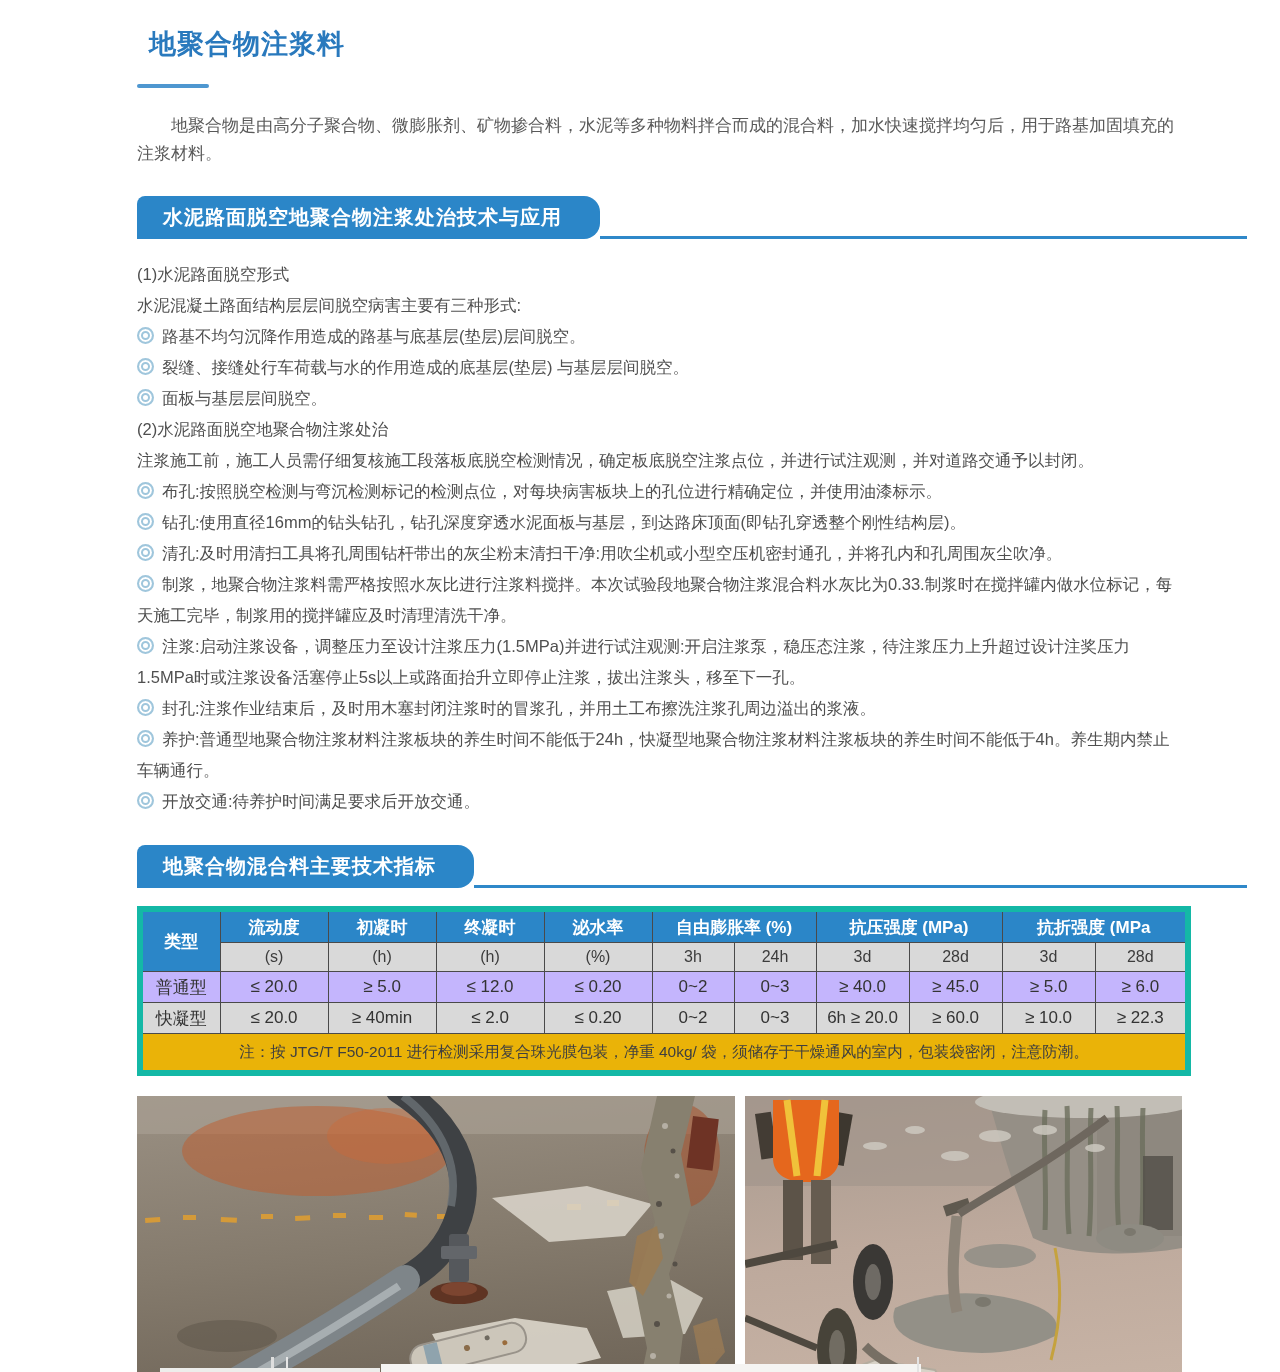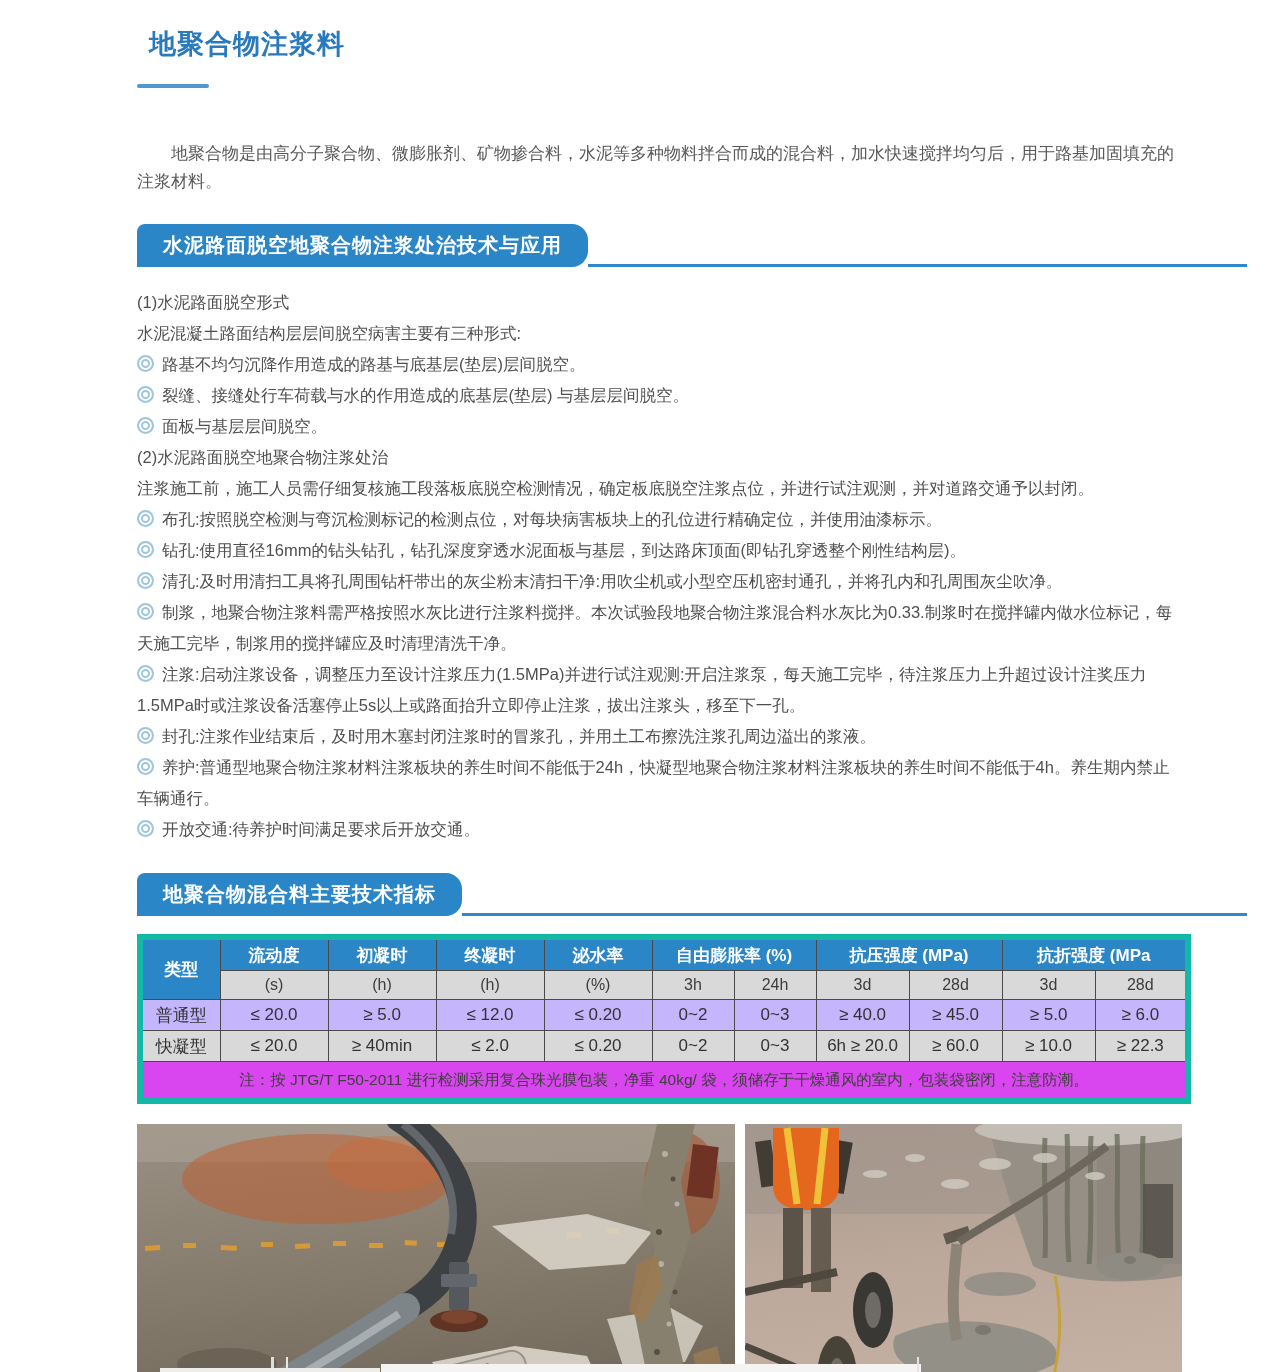--- a/index.html
+++ b/index.html
@@ -9,27 +9,27 @@
     -webkit-font-smoothing:antialiased;
   }
   .page{position:relative;width:1280px;height:1372px;}
   .content{margin-left:137px;width:1048px;}
 
   h1.doc-title{
     margin:12px;padding-top:14px;font-size:27px;font-weight:bold;color:#2979bd;letter-spacing:1px;
   }
   .title-dash{width:72px;height:4px;background:#4e97d0;border-radius:2px;margin-top:22px;}
   p.intro{
-    margin:52px 0 0 0;font-size:17px;line-height:28px;color:#595959;text-indent:2em;width:1045px;
+    margin:24px 0 0 0;font-size:17px;line-height:28px;color:#595959;text-indent:2em;width:1045px;
   }
 
   .section-head{display:flex;align-items:flex-end;margin-top:28px;width:1110px;}
   .section-pill{
     background:#2b86c8;color:#ffffff;font-size:20px;font-weight:bold;letter-spacing:1px;
-    padding:8px 26px 8px 26px;border-radius:8px 16px 16px 0;white-space:nowrap;
+    padding:8px 38px 8px 26px;border-radius:8px 16px 16px 0;white-space:nowrap;
   }
   .head-line{flex:1;height:3px;background:#2f88c9;}
 
   .body-text{margin-top:20px;width:1048px;}
   .body-text p{margin:0;font-size:16.5px;line-height:31px;color:#4f4f4f;}
   .ring{
     display:inline-block;width:13px;height:13px;border-radius:50%;
     border:2px solid #9fc6dc;box-shadow:inset 0 0 0 2px #ffffff,inset 0 0 0 4px #9fc6dc;
     margin-right:8px;vertical-align:-2px;background:#fff;
   }
@@ -39,21 +39,21 @@
     border:6px solid #14b8a6;
   }
   table.spec th,table.spec td{
     border:1px solid #4a4a4a;text-align:center;vertical-align:middle;
     font-size:17px;padding:0;height:30px;overflow:hidden;white-space:nowrap;
   }
   th.blue{background:#2b86c8;color:#ffffff;font-weight:bold;}
   tr.units th{background:#d9d9d9;color:#3c3c3c;font-weight:normal;font-size:16px;height:28px;}
   tr.row-a td{background:#c4b5fd;color:#333333;}
   tr.row-b td{background:#d9d9d9;color:#333333;}
-  tr.note-row td{background:#d946ef;color:#3f3f3f;font-size:15.5px;height:36px;}
+  tr.note-row td{background:#eab308;color:#3f3f3f;font-size:15.5px;height:36px;}
 
   .photos{display:flex;gap:10px;margin-top:20px;}
   .photo{display:block;}
   .photo svg{display:block;}
 
   .artifact{position:absolute;background:#e9e9e9;}
   .a1{left:271px;top:1345px;width:3px;height:27px;background:#dedede;}
   .a2{left:286px;top:1345px;width:2px;height:27px;background:#e6e6e6;}
   .a3{left:381px;top:1352px;width:540px;height:20px;background:#f5f4f2;}
   .a4{left:160px;top:1356px;width:220px;height:16px;background:#ededeb;}
@@ -80,21 +80,21 @@
       <p><span>水泥混凝土路面结构层层间脱空病害主要有三种形式:</span></p>
       <p><span class="ring"></span><span>路基不均匀沉降作用造成的路基与底基层(垫层)层间脱空。</span></p>
       <p><span class="ring"></span><span>裂缝、接缝处行车荷载与水的作用造成的底基层(垫层) 与基层层间脱空。</span></p>
       <p><span class="ring"></span><span>面板与基层层间脱空。</span></p>
       <p><span>(2)水泥路面脱空地聚合物注浆处治</span></p>
       <p><span>注浆施工前，施工人员需仔细复核施工段落板底脱空检测情况，确定板底脱空注浆点位，并进行试注观测，并对道路交通予以封闭。</span></p>
       <p><span class="ring"></span><span>布孔:按照脱空检测与弯沉检测标记的检测点位，对每块病害板块上的孔位进行精确定位，并使用油漆标示。</span></p>
       <p><span class="ring"></span><span>钻孔:使用直径16mm的钻头钻孔，钻孔深度穿透水泥面板与基层，到达路床顶面(即钻孔穿透整个刚性结构层)。</span></p>
       <p><span class="ring"></span><span>清孔:及时用清扫工具将孔周围钻杆带出的灰尘粉末清扫干净:用吹尘机或小型空压机密封通孔，并将孔内和孔周围灰尘吹净。</span></p>
       <p><span class="ring"></span><span>制浆，地聚合物注浆料需严格按照水灰比进行注浆料搅拌。本次试验段地聚合物注浆混合料水灰比为0.33.制浆时在搅拌罐内做水位标记，每天施工完毕，制浆用的搅拌罐应及时清理清洗干净。</span></p>
-      <p><span class="ring"></span><span>注浆:启动注浆设备，调整压力至设计注浆压力(1.5MPa)并进行试注观测:开启注浆泵，每天施工完毕，待注浆压力上升超过设计注奖压力1.5MPa时或注浆设备活塞停止5s以上或路面抬升立即停止注浆，拔出注浆头，移至下一孔。</span></p>
+      <p><span class="ring"></span><span>注浆:启动注浆设备，调整压力至设计注浆压力(1.5MPa)并进行试注观测:开启注浆泵，稳压态注浆，待注浆压力上升超过设计注奖压力1.5MPa时或注浆设备活塞停止5s以上或路面抬升立即停止注浆，拔出注浆头，移至下一孔。</span></p>
       <p><span class="ring"></span><span>封孔:注浆作业结束后，及时用木塞封闭注浆时的冒浆孔，并用土工布擦洗注浆孔周边溢出的浆液。</span></p>
       <p><span class="ring"></span><span>养护:普通型地聚合物注浆材料注浆板块的养生时间不能低于24h，快凝型地聚合物注浆材料注浆板块的养生时间不能低于4h。养生期内禁止车辆通行。</span></p>
       <p><span class="ring"></span><span>开放交通:待养护时间满足要求后开放交通。</span></p>
     </div>
 
     <div class="section-head">
       <div class="section-pill">地聚合物混合料主要技术指标</div>
       <div class="head-line"></div>
     </div>
 

